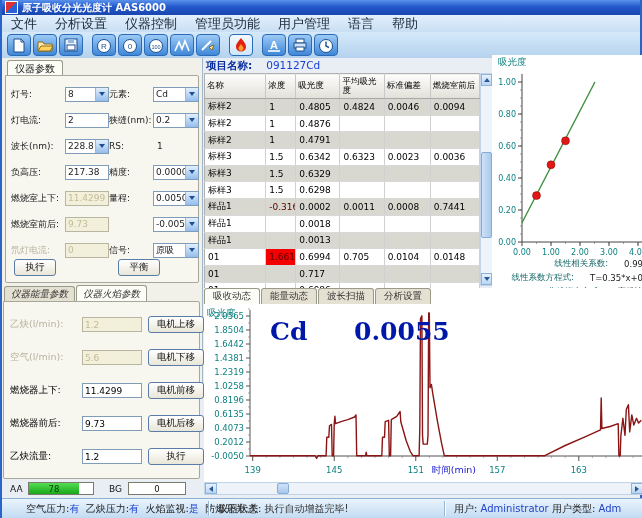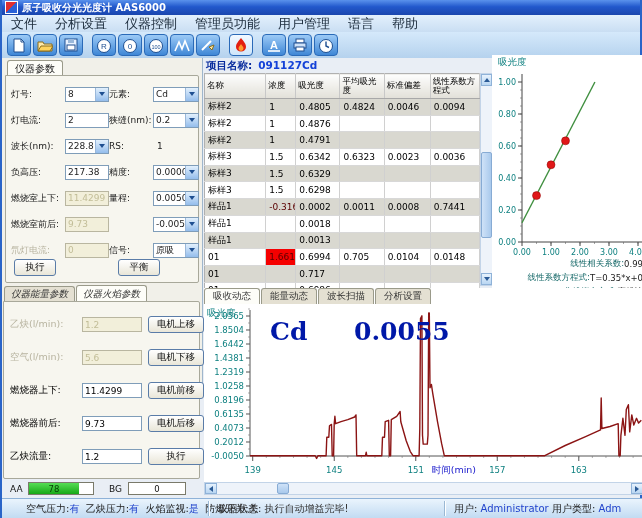--- a/index.html
+++ b/index.html
@@ -49,21 +49,21 @@
   .t2.active{background:#fdfdf8;position:relative;top:-1px;padding-top:2px;}
   .frow{display:grid;grid-template-columns:66px 60px 56px;align-items:center;height:33px;padding-left:6px;column-gap:6px;font-size:9.5px;}
   
   .energyrow{position:absolute;left:0;top:424px;width:200px;height:16px;font-size:9px;color:#111;}
   .bar{position:absolute;left:26px;top:0;width:66px;height:13px;border:1px solid #7a7a6a;background:#fff;box-sizing:border-box;}
   .barfill{height:100%;background:linear-gradient(180deg,#55dd55,#17a817);display:flex;align-items:center;justify-content:center;font-size:8.5px;color:#083;color:#064006;}
   .bgbox{position:absolute;left:126px;top:0;width:58px;height:13px;border:1px solid #7a7a6a;background:#fff;box-sizing:border-box;
     display:flex;align-items:center;justify-content:center;font-size:8.5px;}
   
   .projline{position:absolute;left:204px;top:59px;font-size:10.5px;font-weight:bold;color:#0a2d9e;white-space:nowrap;}
-  .projline b{color:#1441d8;margin-left:6px;font-weight:bold;}
+  .projline b{color:#1441d8;margin-left:14px;font-weight:normal;}
   table.results{position:absolute;left:202px;top:73px;width:276px;height:213px;border-collapse:collapse;table-layout:fixed;
     font-size:9px;background:#fff;border:1px solid #b0b0b0;}
   table.results th{background:linear-gradient(180deg,#fdfdfd,#e2e0d8);border-right:1px solid #c8c8c8;border-bottom:1px solid #a8a8a8;
     font-weight:normal;text-align:left;padding:0 2px;height:24px;line-height:1.1;font-size:8.5px;}
   table.results td{border-right:1px solid #d0d0d0;border-bottom:1px solid #d8d8d8;padding:0 3px;height:15.7px;white-space:nowrap;overflow:hidden;}
   tr.alt td{background:#d9d8d0;}
   td.red{background:#f50000;color:#5a0000;}
   
   .vscroll{position:absolute;left:478px;top:73px;width:13px;height:213px;background:#eef3fa;border:1px solid #c3d4e8;box-sizing:border-box;}
   .sbtn{position:absolute;left:0;width:11px;height:12px;background:linear-gradient(180deg,#e7f2fd,#b9d6f2);border:1px solid #8fb2d8;box-sizing:border-box;
@@ -75,21 +75,21 @@
   .vthumb{position:absolute;left:0;top:78px;width:11px;height:86px;background:linear-gradient(90deg,#cfe2f8,#a9c9ec);border:1px solid #87abd4;border-radius:2px;box-sizing:border-box;}
   .hscroll{position:absolute;left:202px;top:482px;width:440px;height:13px;background:#eef3fa;border:1px solid #c3d4e8;box-sizing:border-box;}
   .hbtn{position:absolute;top:0;width:12px;height:11px;background:linear-gradient(180deg,#e7f2fd,#b9d6f2);border:1px solid #8fb2d8;box-sizing:border-box;display:flex;align-items:center;justify-content:center;}
   .hthumb{position:absolute;left:72px;top:0;width:12px;height:11px;background:linear-gradient(180deg,#cfe2f8,#a9c9ec);border:1px solid #87abd4;border-radius:2px;box-sizing:border-box;}
   
   .rightpanel{position:absolute;left:490px;top:55px;width:152px;height:245px;background:#fff;}
   .ylab{font-size:9.5px;color:#0e8080;position:absolute;left:6px;top:1px;}
   .stats{position:absolute;left:0;top:202px;width:152px;font-size:8.5px;}
   .stats .srow{display:flex;justify-content:flex-end;height:14px;align-items:center;white-space:nowrap;padding-right:1px;}
   .stats .sl{color:#1a6b6b;}
-  .stats .sv{color:#222;margin-left:0;}
+  .stats .sv{color:#222;margin-left:16px;}
   
   .bottompanel{position:absolute;left:202px;top:288px;width:440px;height:194px;background:#fff;}
   .dtabs{position:absolute;left:0;top:0;height:16px;display:flex;font-size:9.5px;}
   .dtab{padding:1px 8px;border:1px solid #9a9a8a;border-bottom:none;border-radius:3px 3px 0 0;background:#e4e0d2;margin-right:1px;color:#333;}
   .dtab.active{background:#fdfdf8;}
   .dylab{position:absolute;left:3px;top:19px;font-size:9.5px;color:#0e8080;}
   .statusbar{position:absolute;left:0;top:498px;width:642px;height:20px;
     background:linear-gradient(180deg,#eaf4fd,#c2dbf2);border-top:1px solid #8fb2d8;
     font-size:10px;color:#222;box-sizing:border-box;}
   .statusbar .sep{position:absolute;top:2px;height:15px;width:1px;background:#9ab8d4;box-shadow:1px 0 0 #fff;}
@@ -328,21 +328,21 @@
         <col style="width:46px">
         <col style="width:49px">
       </colgroup>
     <thead>
       <tr>
         <th>名称</th>
         <th>浓度</th>
         <th>吸光度</th>
         <th>平均吸光度</th>
         <th>标准偏差</th>
-        <th>线性系数方程式</th>
+        <th>燃烧室前后</th>
       </tr>
     </thead>
     <tbody id="results-body">
         <tr class="alt">
           <td>标样2</td>
           <td>1</td>
           <td>0.4805</td>
           <td>0.4824</td>
           <td>0.0046</td>
           <td>0.0094</td>

